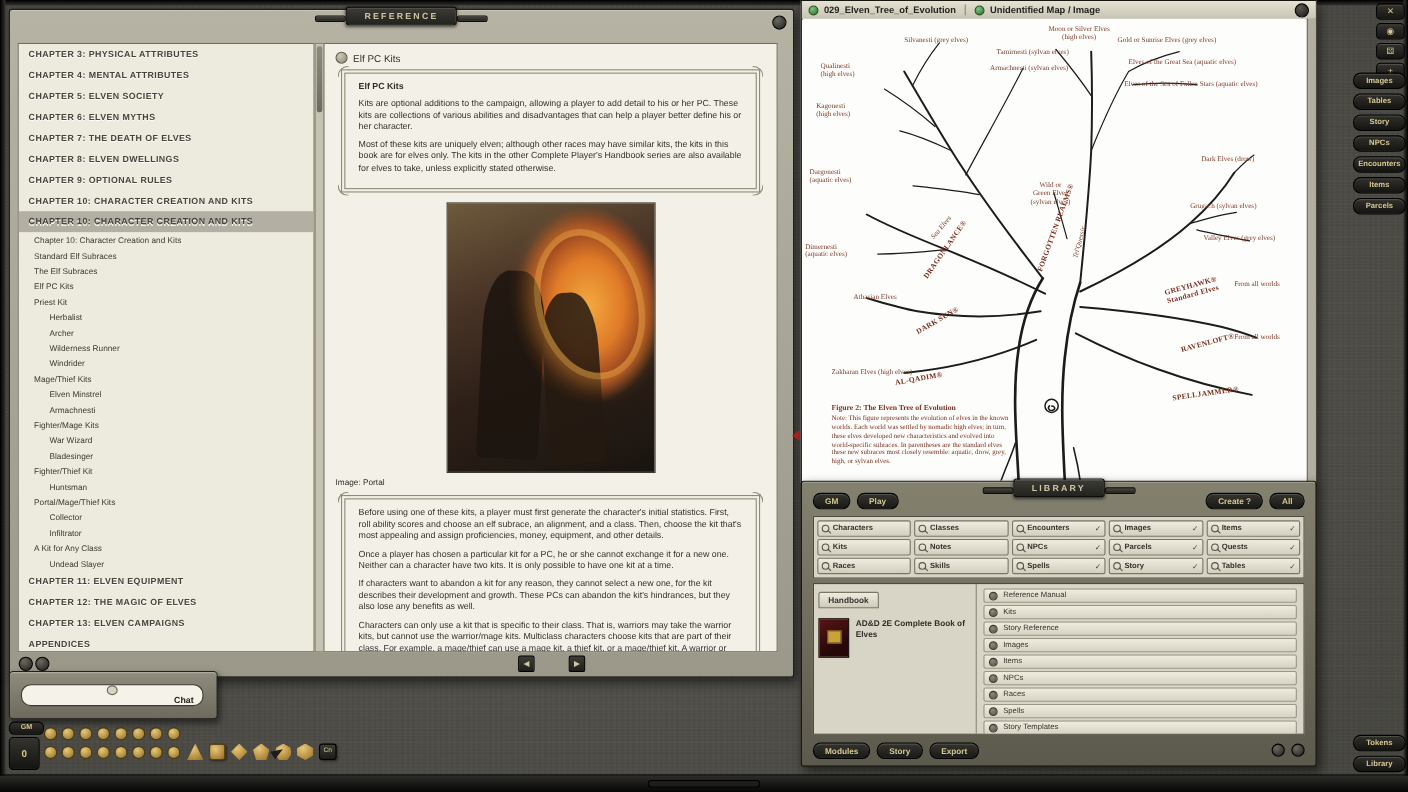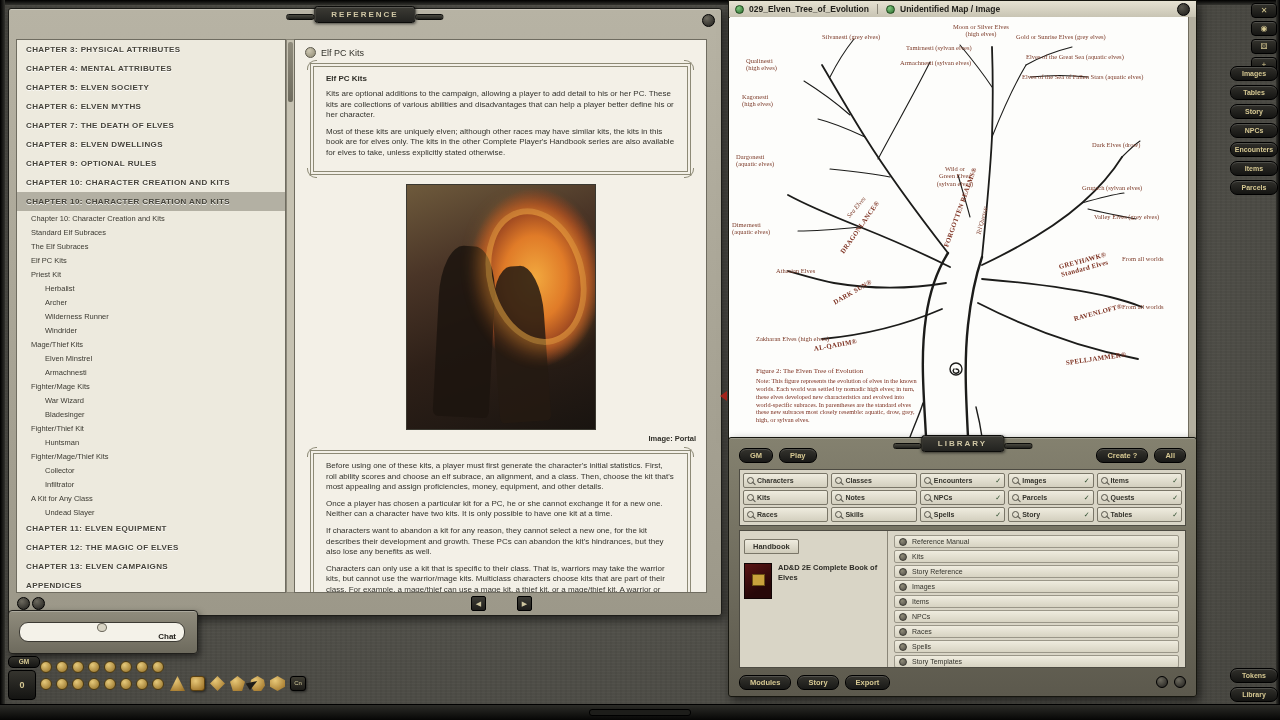--- a/index.html
+++ b/index.html
@@ -64,21 +64,21 @@
   .art{width:188px;height:244px;margin:10px auto 2px;border:1px solid #3a3830;position:relative;overflow:hidden;cursor:pointer;
     background:
       radial-gradient(90px 120px at 68% 38%, #f2a93f, #e07b28 35%, #93401f 60%, rgba(0,0,0,0) 75%),
       linear-gradient(160deg,#6e5a3c 0%, #4a3527 30%, #2e2018 60%, #191410 100%);}
   .art-fig1{position:absolute;left:16%;bottom:5%;width:30%;height:70%;background:#1c140f;opacity:.88;
     border-radius:40% 40% 8% 8%/30% 30% 4% 4%;transform:rotate(3deg);}
   .art-fig2{position:absolute;left:47%;bottom:3%;width:27%;height:64%;background:#241a12;opacity:.85;
     border-radius:42% 42% 8% 8%/32% 32% 4% 4%;transform:rotate(-4deg);}
   .art-swirl{position:absolute;right:5%;top:9%;width:46%;height:52%;border-radius:50%;
     border:6px solid rgba(250,180,70,.5);box-shadow:0 0 18px 6px rgba(240,150,50,.45);transform:rotate(-15deg);}
-  .art-cap{text-align:right;font-size:7.5px;font-weight:bold;color:#2f2e28;margin:4px 0 10px;}
+  .art-cap{text-align:left;font-size:7.5px;font-weight:normal;color:#2f2e28;margin:4px 0 10px;}
   .nav-btn{position:absolute;bottom:4px;width:13px;height:13px;border:1px solid #000;border-radius:2px;
     background:linear-gradient(#3c3b35,#1f1e1b);color:#cfc6a0;font-size:7px;line-height:13px;text-align:center;cursor:pointer;}
   .nav-btn.prev{left:462px}.nav-btn.next{left:508px}
 
   
   .map{left:728px;top:0;width:467px;height:437px;background:#fdfdfa;border:1px solid #16160f;}
   .map-bar{height:16px;background:linear-gradient(#e6e2d2,#c8c4b3);border-bottom:1px solid #7c7868;
     display:flex;align-items:center;gap:5px;padding:0 6px;cursor:move;}
   .gdot{width:7px;height:7px;border-radius:50%;border:1px solid #1c4a1c;
     background:radial-gradient(circle at 35% 30%,#7ec87e,#2e6b2e);}
@@ -88,21 +88,21 @@
     background:radial-gradient(circle at 35% 30%,#5a584e,#1b1a17);}
   .map-rail{position:absolute;right:0;top:16px;width:7px;bottom:0;background:#b3af9f;border-left:1px solid #716d5e;}
   .map-canvas{position:absolute;left:1px;right:8px;top:16px;bottom:1px;background:#fdfdfb;overflow:hidden;cursor:crosshair;}
   .tree-svg{position:absolute;inset:0;width:100%;height:100%;}
   .map-labels{position:absolute;inset:0;pointer-events:none;}
   .mlabel{position:absolute;font-family:"Liberation Serif",serif;font-size:6.5px;line-height:1.15;
     color:#7c3a28;white-space:pre-line;transform-origin:0 50%;}
   .mlabel.t-setting{font-weight:bold;letter-spacing:.3px;color:#7c2f1f;font-size:6.8px;}
   .mlabel.t-vine{font-style:italic;}
   .fig-cap{position:absolute;left:26px;top:350px;width:162px;color:#7c2f1f;font-family:"Liberation Serif",serif;}
-  .fig-title{font-size:7px;font-weight:normal;margin-bottom:2px;}
+  .fig-title{font-size:7px;font-weight:bold;margin-bottom:2px;}
   .fig-note{font-size:6.3px;line-height:1.25;}
 
   
   .lib{left:728px;top:437px;width:467px;height:258px;border:1px solid #16160f;border-radius:3px;
     background:linear-gradient(#84816f,#5c594d);box-shadow:inset 0 1px 0 rgba(255,255,255,.2),3px 4px 10px rgba(0,0,0,.55);}
   .lib-toolbar{position:absolute;left:10px;right:10px;top:10px;height:15px;display:flex;align-items:center;gap:6px;}
   .dark-btn{background:linear-gradient(#35342e,#191917);border:1px solid #000;border-radius:7px;
     color:#d6c892;font-size:7.5px;font-weight:bold;padding:2px 10px;
     box-shadow:inset 0 1px 0 rgba(255,255,255,.15);cursor:pointer;white-space:nowrap;}
   .tb-spacer{flex:1;}
@@ -217,21 +217,21 @@
         <div class="idx t-sub2">Wilderness Runner</div>
         <div class="idx t-sub2">Windrider</div>
         <div class="idx t-sub1">Mage/Thief Kits</div>
         <div class="idx t-sub2">Elven Minstrel</div>
         <div class="idx t-sub2">Armachnesti</div>
         <div class="idx t-sub1">Fighter/Mage Kits</div>
         <div class="idx t-sub2">War Wizard</div>
         <div class="idx t-sub2">Bladesinger</div>
         <div class="idx t-sub1">Fighter/Thief Kit</div>
         <div class="idx t-sub2">Huntsman</div>
-        <div class="idx t-sub1">Fighter/Mage/Thief Kits</div>
+        <div class="idx t-sub1">Portal/Mage/Thief Kits</div>
         <div class="idx t-sub2">Collector</div>
         <div class="idx t-sub2">Infiltrator</div>
         <div class="idx t-sub1">A Kit for Any Class</div>
         <div class="idx t-sub2">Undead Slayer</div>
         <div class="idx t-chapter">Chapter 11: Elven Equipment</div>
         <div class="idx t-chapter">Chapter 12: The Magic of Elves</div>
         <div class="idx t-chapter">Chapter 13: Elven Campaigns</div>
         <div class="idx t-chapter">Appendices</div>
       </div>
     <div class="side-scroll"></div>

